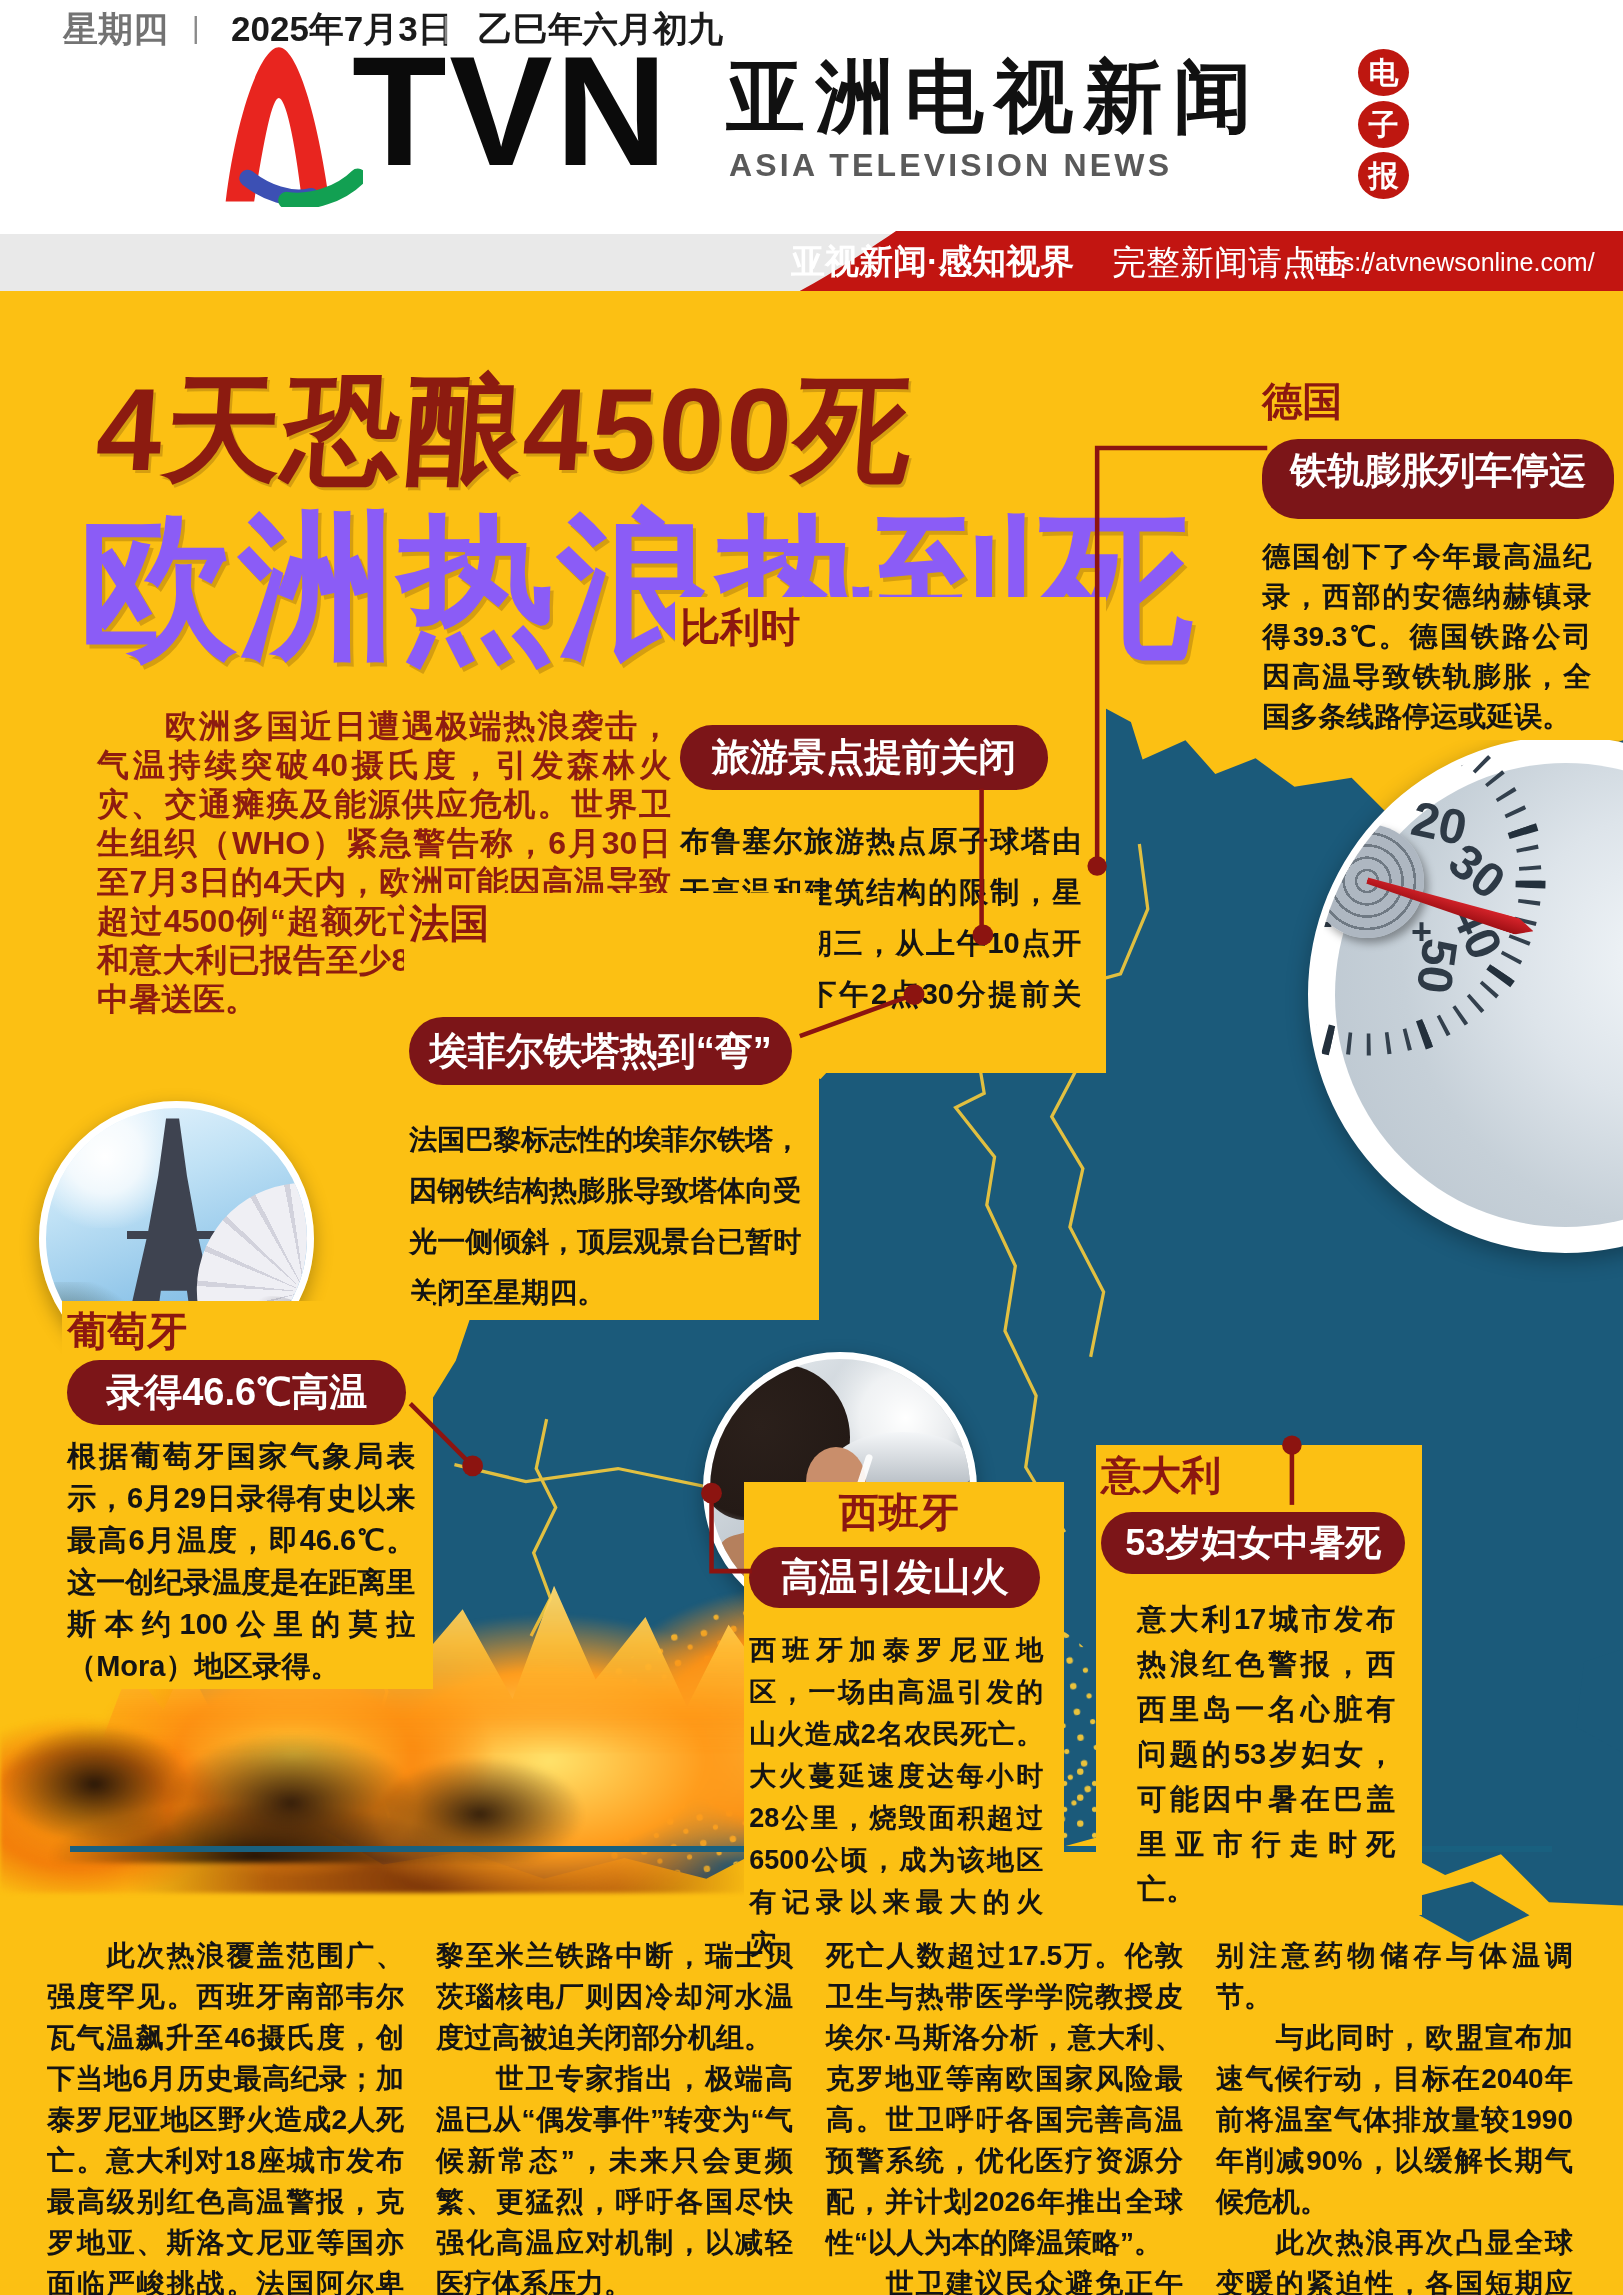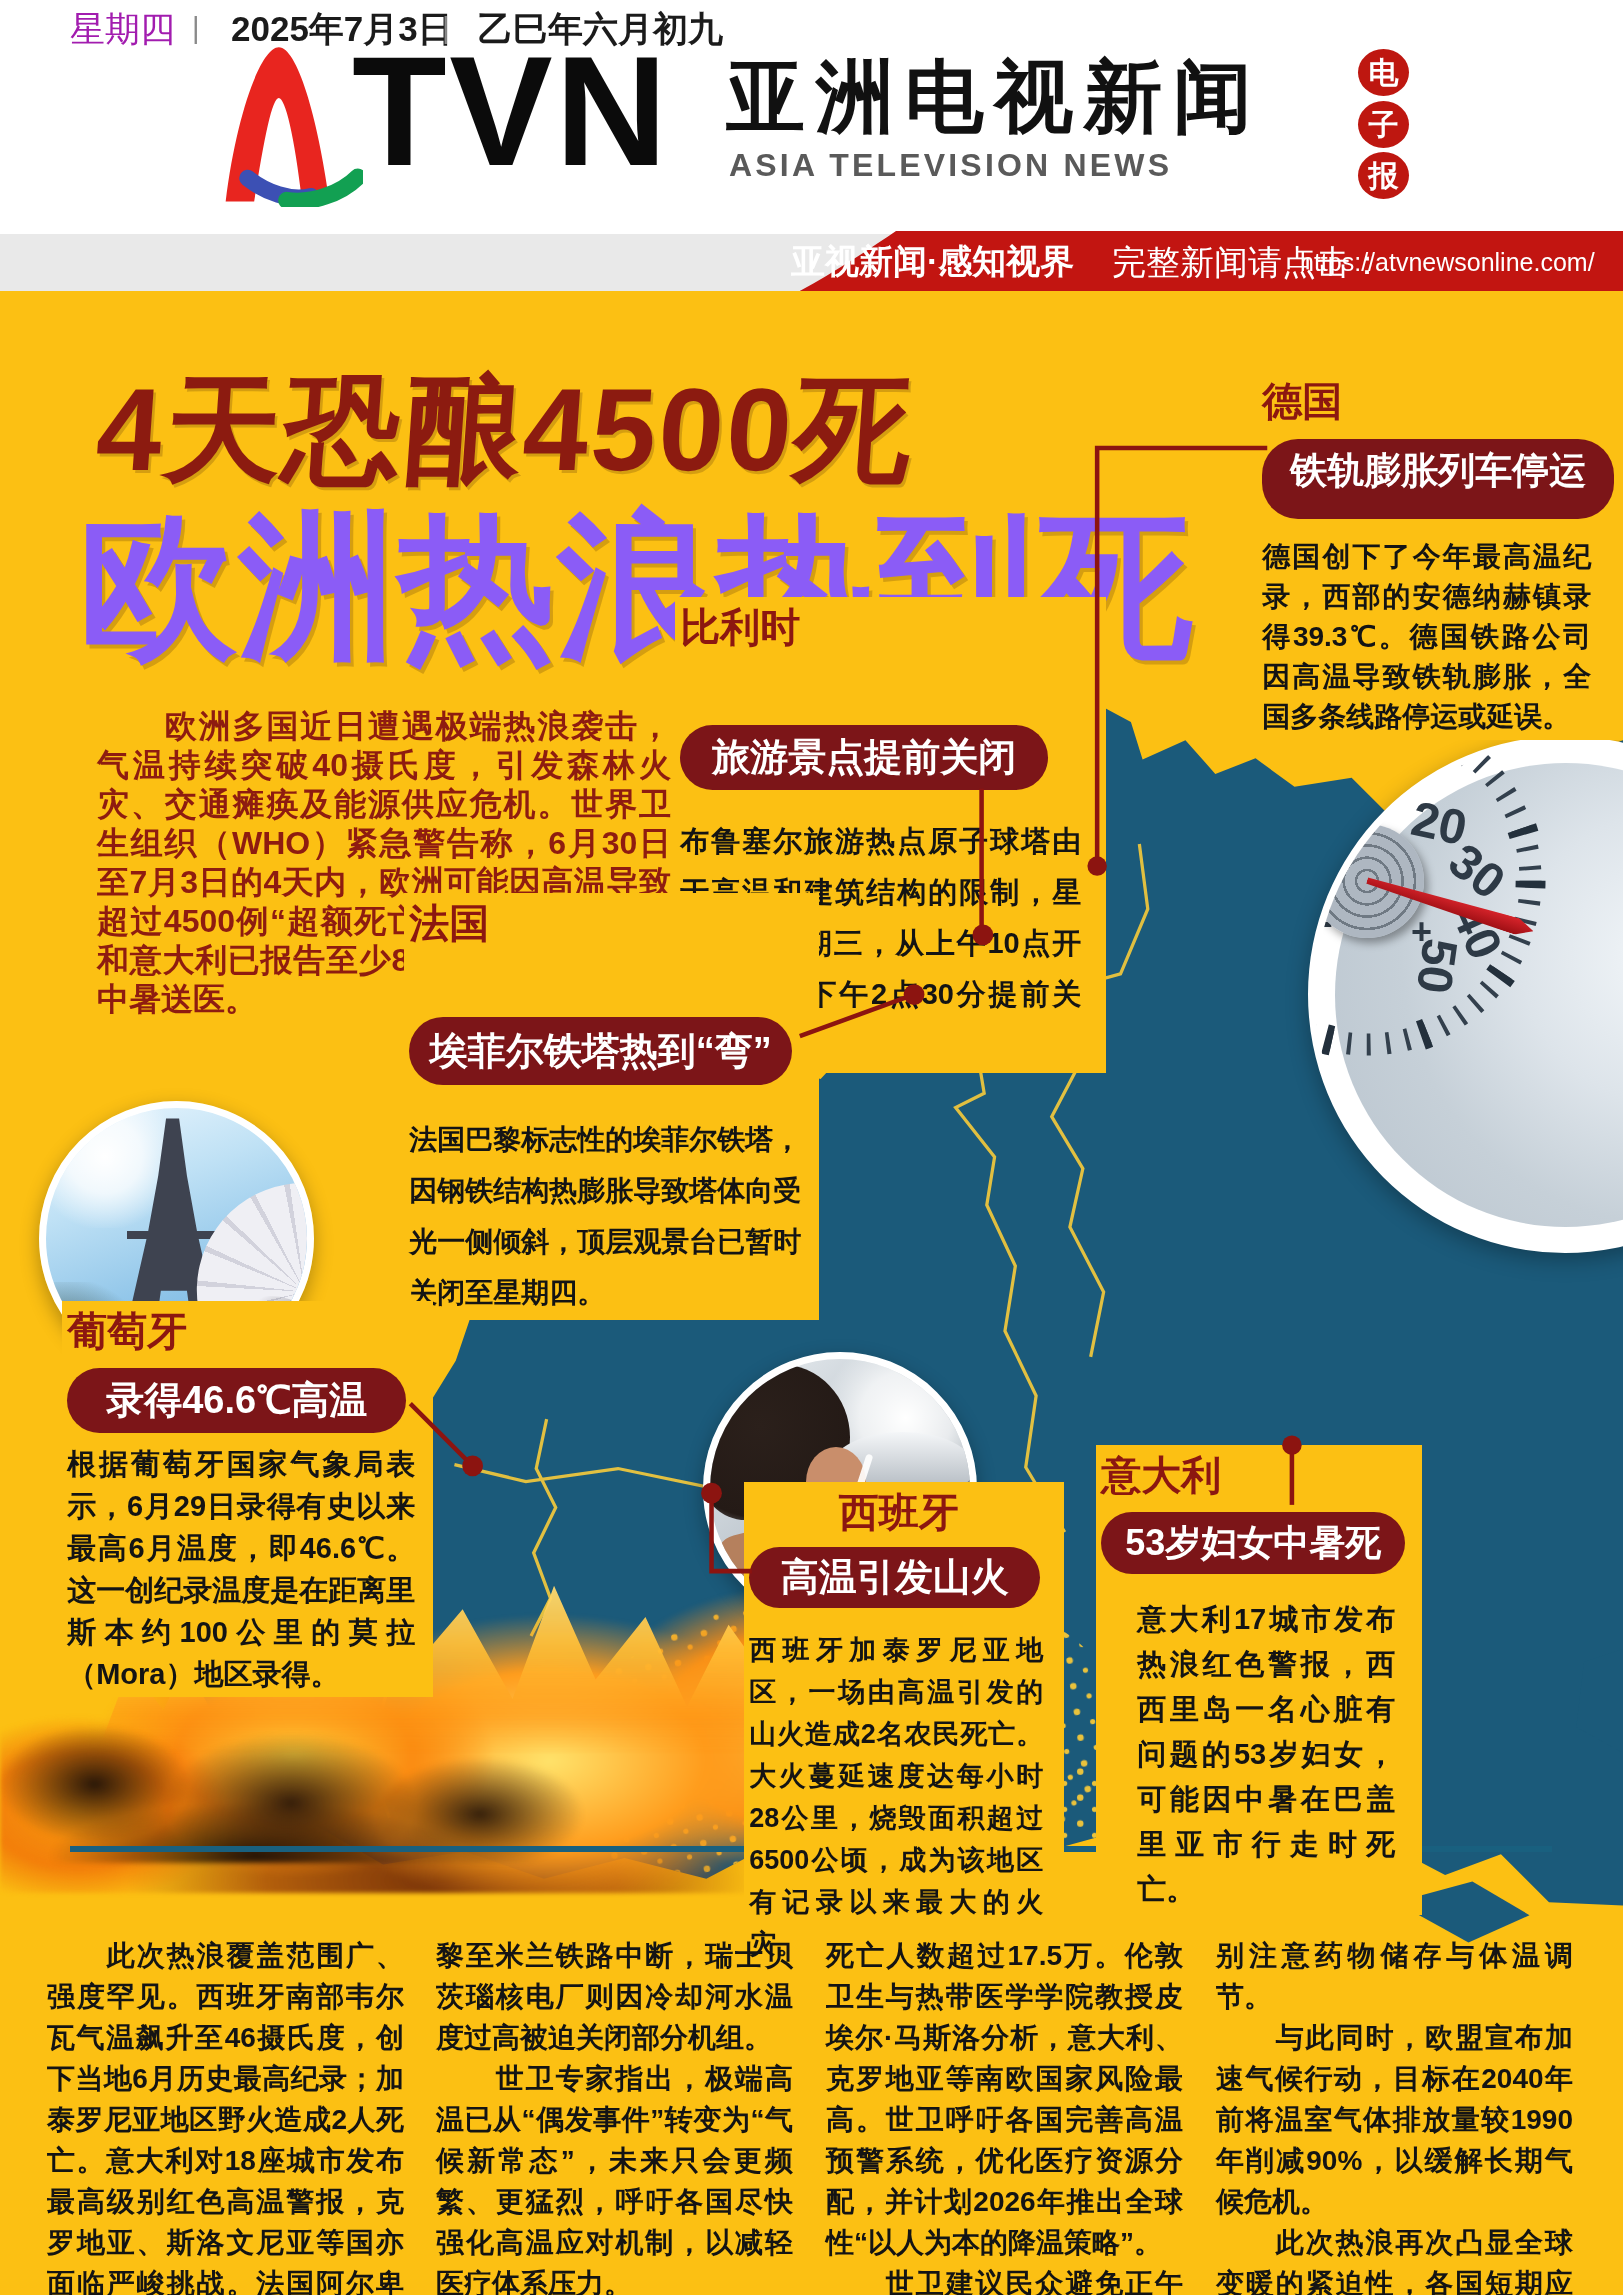--- a/index.html
+++ b/index.html
@@ -16,21 +16,21 @@
   .logo-txt{left:138px;top:-7.8px;font-size:155px;font-weight:900;color:#0b0b0b;letter-spacing:2.6px;}
   .brand-cn{left:726px;top:45px;font-size:79px;font-weight:900;color:#111;letter-spacing:10.4px;white-space:nowrap;}
   .brand-en{left:729px;top:147px;font-size:32px;font-weight:700;color:#5a5a5a;letter-spacing:3.2px;white-space:nowrap;}
   .badge{left:1358px;top:49px;width:53px;}
   .badge .bc{width:51px;height:47px;border-radius:50%;background:#BE1710;color:#fff;
     font-size:30px;font-weight:700;text-align:center;line-height:47px;margin-bottom:4.5px;}
 
   
   .datebar{left:0;top:234px;width:1623px;height:57px;background:#E9E9E9;z-index:8;}
   .d-item{top:0;height:57px;line-height:57px;font-size:35px;white-space:nowrap;}
-  .d-weekday{left:70px;color:#a21caf;font-weight:400;}
+  .d-weekday{left:63px;color:#737373;font-weight:700;}
   .d-sep1{left:192px;color:#8a8a8a;font-size:29px;}
   .d-date{left:231px;color:#1b1b1b;font-weight:600;}
   .d-sep2{left:442px;color:#8a8a8a;font-size:29px;}
   .d-lunar{left:478px;color:#1b1b1b;font-weight:600;}
   .redswoosh{left:726px;top:231px;width:897px;height:60px;background:#C21511;z-index:9;
     clip-path:path("M170,0 H1382 V93 H0 C62,72 126,30 170,0 Z");}
   .r-slogan{left:791px;top:231px;height:60px;line-height:60px;font-size:34px;font-weight:900;color:#fff;z-index:10;white-space:nowrap;}
   .r-cta{left:1112px;top:231px;height:60px;line-height:63px;font-size:34px;color:#fff;z-index:10;white-space:nowrap;}
   .r-url{left:1300px;top:231px;height:60px;line-height:63px;font-size:25px;color:#fff;z-index:10;white-space:nowrap;}
 
@@ -60,21 +60,21 @@
 
   .co-belgium{left:675px;top:597px;width:421px;}
   .co-belgium .c-pill{margin-top:70px;width:332px;padding:0 18px;height:65px;line-height:65px;font-size:38px;}
   .co-belgium .c-body{margin-top:26px;width:401px;font-size:29px;line-height:51px;}
 
   .co-france{left:404px;top:893px;width:405px;}
   .co-france .c-pill{margin-top:66px;width:347px;padding:0 18px;height:68px;line-height:68px;font-size:38px;}
   .co-france .c-body{margin-top:29px;width:392px;font-size:28px;line-height:51px;}
 
   .co-portugal{left:62px;top:1301px;width:361px;}
-  .co-portugal .c-pill{margin-top:9px;width:305px;padding:0 17px;height:65px;line-height:65px;font-size:38px;}
+  .co-portugal .c-pill{margin-top:1px;width:305px;padding:0 17px;height:65px;line-height:65px;font-size:38px;}
   .co-portugal .c-body{margin-top:10px;width:348px;font-size:29px;line-height:42px;}
 
   .co-spain{left:744px;top:1482px;width:310px;}
   .co-spain .c-label{text-align:center;width:299px;}
   .co-spain .c-pill{margin-top:7.8px;width:257px;padding:0 17px;height:61px;line-height:61px;font-size:38px;}
   .co-spain .c-body{margin-top:21px;width:294px;font-size:27px;line-height:42px;}
 
   .co-italy{left:1096px;top:1445px;width:316px;}
   .co-italy .c-pill{margin-top:9px;width:270px;padding:0 17px;height:62px;line-height:62px;font-size:36px;}
   .co-italy .c-body{margin-top:23.4px;width:258px;font-size:29px;line-height:45px;margin-left:36px;}

